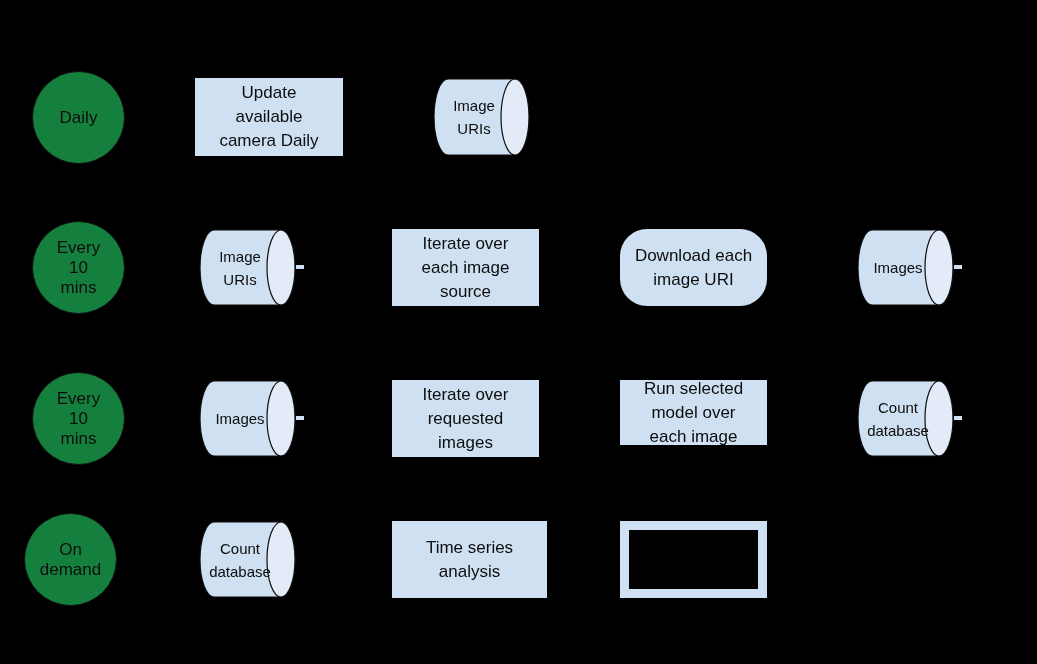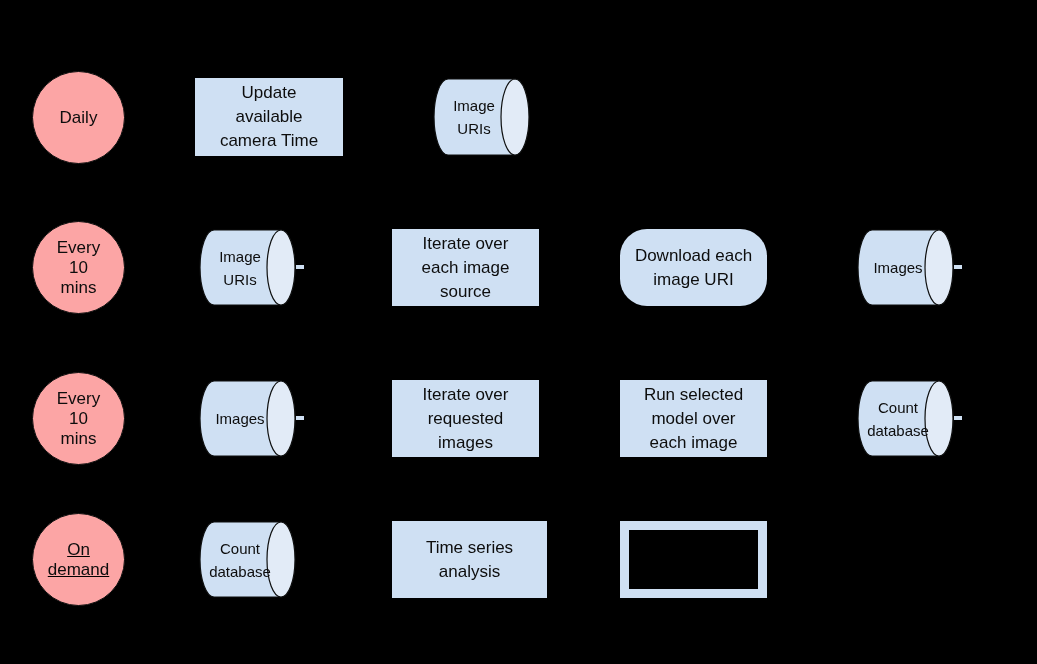--- a/index.html
+++ b/index.html
@@ -21,21 +21,21 @@
     height: 664px;
   }
   .node {
     position: absolute;
     box-sizing: border-box;
   }
 
   
   .ellipse {
     border-radius: 50%;
-    background: #fca5a5;
+    background: #15803d;
     border: 1px solid #0e0f0f;
     display: flex;
     align-items: center;
     justify-content: center;
   }
   .ellipse .label {
     color: #0d0d0d;
     font-size: 17px;
     line-height: 20px;
     text-align: center;
@@ -107,21 +107,21 @@
 
 <div id="canvas">
 
   <div class="node ellipse" style="left:32px; top:71px; width:93px; height:93px;">
     <span class="label">Daily</span>
   </div>
 
   <div class="node rect" style="left:195px; top:78px; width:148px; height:78px;">
     <span class="label">Update
 available
-camera Time</span>
+camera Daily</span>
   </div>
 
   <div class="cylinder" style="left:434px; top:78px; width:110px; height:78px;">
     <svg viewBox="0 0 110 78" preserveAspectRatio="none">
       <path d="M 14 1 L 81 1 A 14 38 0 0 1 81 77 L 14 77 A 14 38 0 0 1 14 1 Z" fill="#cfe0f3" stroke="#0e0f0f" stroke-width="1.2"></path>
       <path d="M 81 1 A 14 38 0 0 0 81 77 A 14 38 0 0 0 81 1 Z" fill="#e2ebf7" stroke="#0e0f0f" stroke-width="1.2"></path>
     </svg>
     <span class="label">Image
 URIs</span>
   </div>
@@ -176,37 +176,37 @@
     </svg>
     <span class="label">Images</span>
   </div>
 
   <div class="node rect" style="left:392px; top:380px; width:147px; height:77px;">
     <span class="label">Iterate over
 requested
 images</span>
   </div>
 
-  <div class="node rect" style="left:620px; top:380px; width:147px; height:77px;">
+  <div class="node rect" style="left:620px; top:380px; width:147px; height:65px;">
     <span class="label">Run selected
 model over
 each image</span>
   </div>
 
   <div class="cylinder" style="left:858px; top:380px; width:110px; height:77px;">
     <svg viewBox="0 0 110 77" preserveAspectRatio="none">
       <path d="M 14 1 L 81 1 A 14 37.5 0 0 1 81 76 L 14 76 A 14 37.5 0 0 1 14 1 Z" fill="#cfe0f3" stroke="#0e0f0f" stroke-width="1.2"></path>
       <path d="M 81 1 A 14 37.5 0 0 0 81 76 A 14 37.5 0 0 0 81 1 Z" fill="#e2ebf7" stroke="#0e0f0f" stroke-width="1.2"></path>
       <rect x="96" y="36" width="8" height="4" fill="#cfe0f3"></rect>
     </svg>
     <span class="label">Count
 database</span>
   </div>
 
-  <div class="node ellipse" style="left:32px; top:513px; width:93px; height:93px;text-decoration:underline;">
+  <div class="node ellipse" style="left:24px; top:513px; width:93px; height:93px;">
     <span class="label">On
 demand</span>
   </div>
 
   <div class="cylinder" style="left:200px; top:521px; width:110px; height:77px;">
     <svg viewBox="0 0 110 77" preserveAspectRatio="none">
       <path d="M 14 1 L 81 1 A 14 37.5 0 0 1 81 76 L 14 76 A 14 37.5 0 0 1 14 1 Z" fill="#cfe0f3" stroke="#0e0f0f" stroke-width="1.2"></path>
       <path d="M 81 1 A 14 37.5 0 0 0 81 76 A 14 37.5 0 0 0 81 1 Z" fill="#e2ebf7" stroke="#0e0f0f" stroke-width="1.2"></path>
     </svg>
     <span class="label">Count

